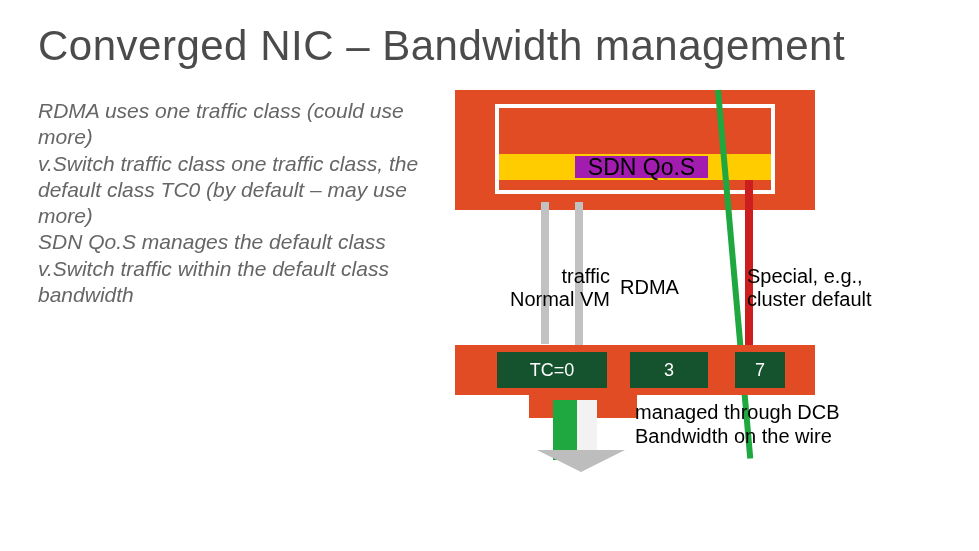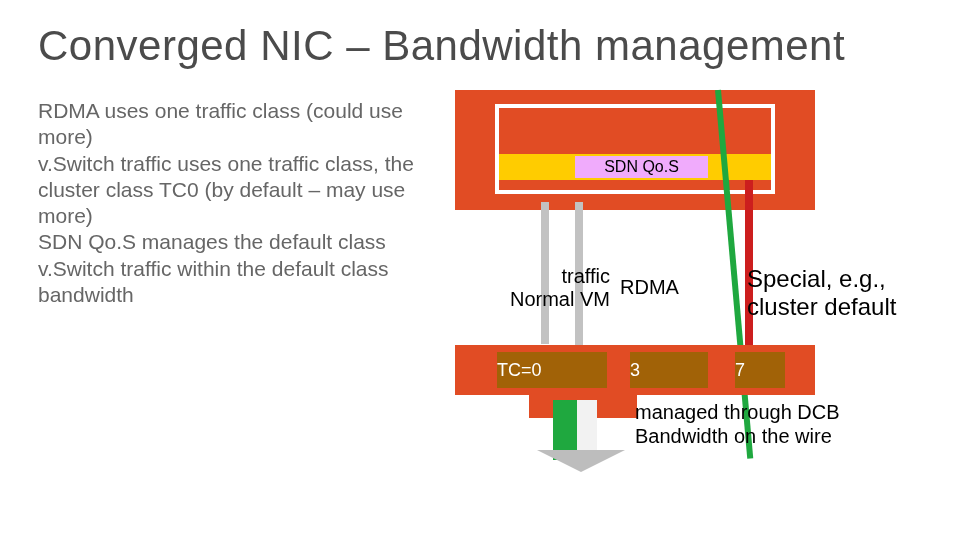--- a/index.html
+++ b/index.html
@@ -1,58 +1,58 @@
 <!DOCTYPE html>
 <html><head>
 <meta charset="utf-8">
 <style>
   * { box-sizing: border-box; margin: 0; padding: 0; }
   html, body { width: 979px; height: 551px; font-family: "Segoe UI", Arial, sans-serif; background: #fff; color: #000; }
   .slide { position: relative; width: 979px; height: 551px; padding: 22px 38px; }
   .title { font-size: 42px; font-weight: 300; color: #4b4b4b; letter-spacing: 0.5px; margin-bottom: 10px; }
   .body-text { position: absolute; top: 98px; left: 38px; width: 410px; font-size: 21px; line-height: 1.25; color: #666; }
-  .body-text p { margin: 0; }
+  .body-text p { margin: 0; font-style: italic; }
   .right { position: absolute; top: 90px; left: 455px; width: 510px; height: 440px; }
   
   .red-top { position: absolute; top: 0; left: 0; width: 360px; height: 120px; background: #e14c24; }
   .red-inner-white { position: absolute; top: 14px; left: 40px; width: 280px; height: 90px; border: 4px solid #fff; }
   .yellow-bar { position: absolute; top: 64px; left: 44px; width: 272px; height: 26px; background: #ffcc00; }
-  .qos-label { position: absolute; top: 66px; left: 120px; width: 133px; height: 22px; background: #f0abfc; color: #000; font-size: 16px; text-align: center; line-height: 22px; }
+  .qos-label { position: absolute; top: 66px; left: 120px; width: 133px; height: 22px; background: #a21caf; color: #000; font-size: 23px; text-align: center; line-height: 22px; }
   
   .arrow-grey1 { position: absolute; top: 112px; left: 86px; width: 8px; height: 142px; background: #c2c2c2; }
   .arrow-grey2 { position: absolute; top: 112px; left: 120px; width: 8px; height: 175px; background: #c2c2c2; }
   .arrow-green { position: absolute; top: 0; left: 260px; width: 6px; height: 370px; background: #1fa83f; transform: rotate(-5deg); transform-origin: top; }
   .arrow-red { position: absolute; top: 90px; left: 290px; width: 8px; height: 200px; background: #cc1e1e; }
   
   .lbl-bw-vm { position: absolute; top: 36px; left: 378px; font-size: 20px; line-height: 1.15; }
   .lbl-normal { position: absolute; top: 175px; left: 10px; font-size: 20px; text-align: right; width: 145px; line-height: 1.15; }
   .lbl-rdma { position: absolute; top: 186px; left: 165px; font-size: 20px; text-align: center; }
-  .lbl-special { position: absolute; top: 175px; left: 292px; font-size: 24px; line-height: 1.15; }
+  .lbl-special { position: absolute; top: 175px; left: 292px; font-size: 20px; line-height: 1.15; }
   
   .red-bot { position: absolute; top: 255px; left: 0; width: 360px; height: 50px; background: #e14c24; }
-  .tc-box { position: absolute; top: 262px; height: 36px; background: #a16207; color: #fff; font-size: 18px; line-height: 36px; }
+  .tc-box { position: absolute; top: 262px; height: 36px; background: #14532d; color: #fff; font-size: 18px; text-align: center; line-height: 36px; }
   .tc0 { left: 42px; width: 110px; }
   .tc3 { left: 175px; width: 78px; }
   .tc7 { left: 280px; width: 50px; }
   
   .funnel-base { position: absolute; top: 304px; left: 74px; width: 108px; height: 24px; background: #e14c24; }
   .funnel-stripe-g { position: absolute; top: 310px; left: 98px; width: 24px; height: 60px; background: #1fa83f; }
   .funnel-stripe-w { position: absolute; top: 310px; left: 122px; width: 20px; height: 60px; background: #f2f2f2; }
   .funnel-arrow { position: absolute; top: 360px; left: 82px; width: 0; height: 0; border-left: 44px solid transparent; border-right: 44px solid transparent; border-top: 22px solid #bdbdbd; }
   .lbl-dcb { position: absolute; top: 310px; left: 180px; font-size: 20px; line-height: 1.2; }
 </style>
 </head>
 <body>
 
 <div class="slide">
   <div class="title">Converged NIC – Bandwidth management</div>
 
   <div class="body-text">
     <p>RDMA uses one traffic class (could use more)</p>
-    <p>v.Switch traffic uses one traffic class, the cluster class TC0 (by default – may use more)</p>
+    <p>v.Switch traffic class one traffic class, the default class TC0 (by default – may use more)</p>
     <p>SDN Qo.S manages the default class v.Switch traffic within the default class bandwidth</p>
   </div>
 
   <div class="right">
     <div class="red-top"></div>
     <div class="red-inner-white"></div>
     <div class="yellow-bar"></div>
     <div class="qos-label">SDN Qo.S</div>
 
     <div class="arrow-grey1"></div>

